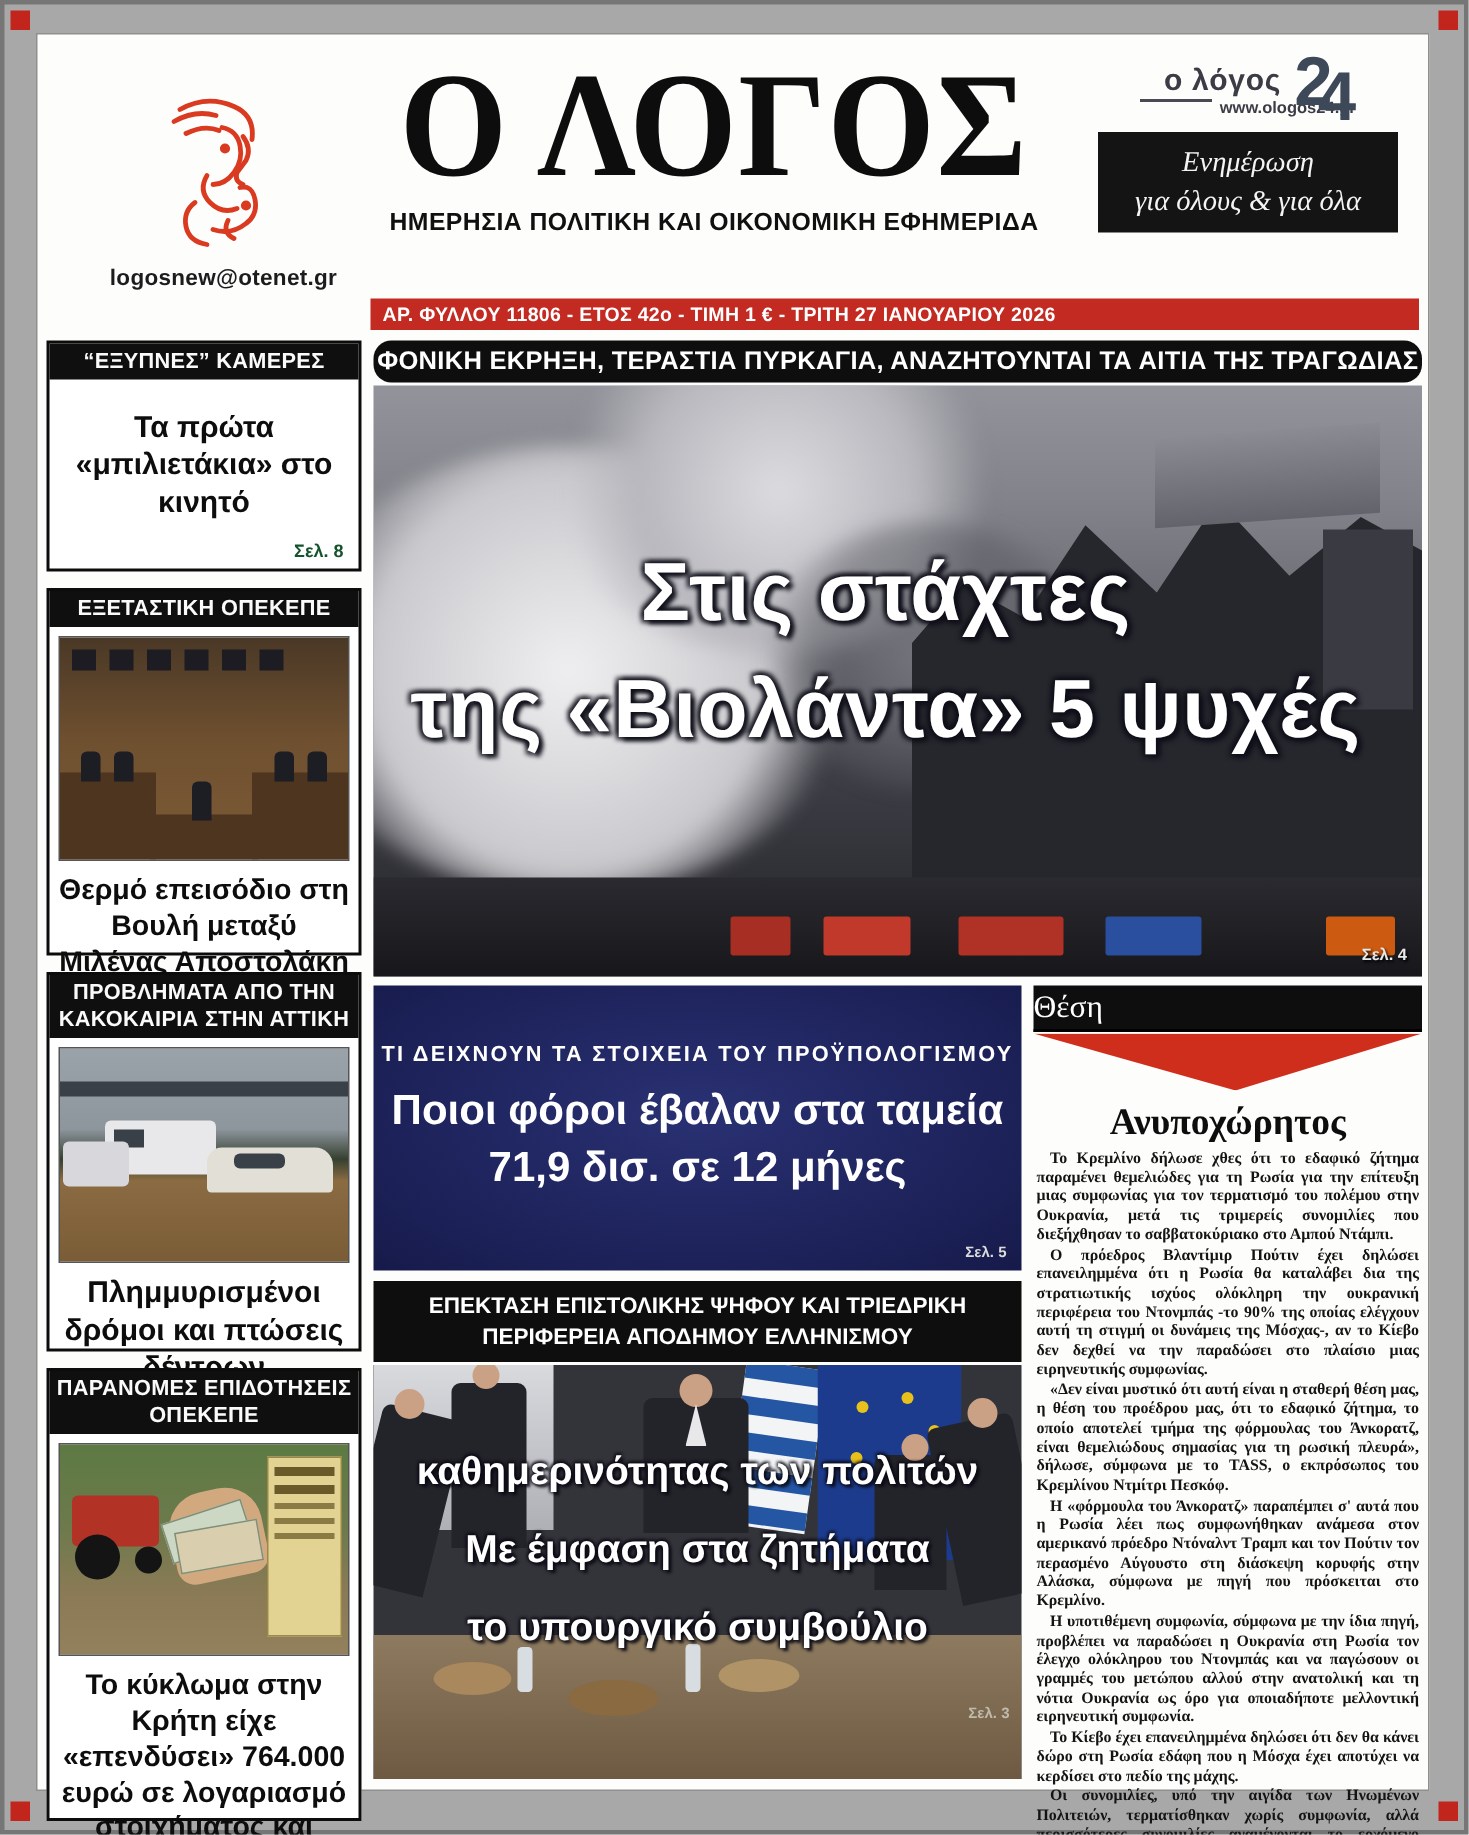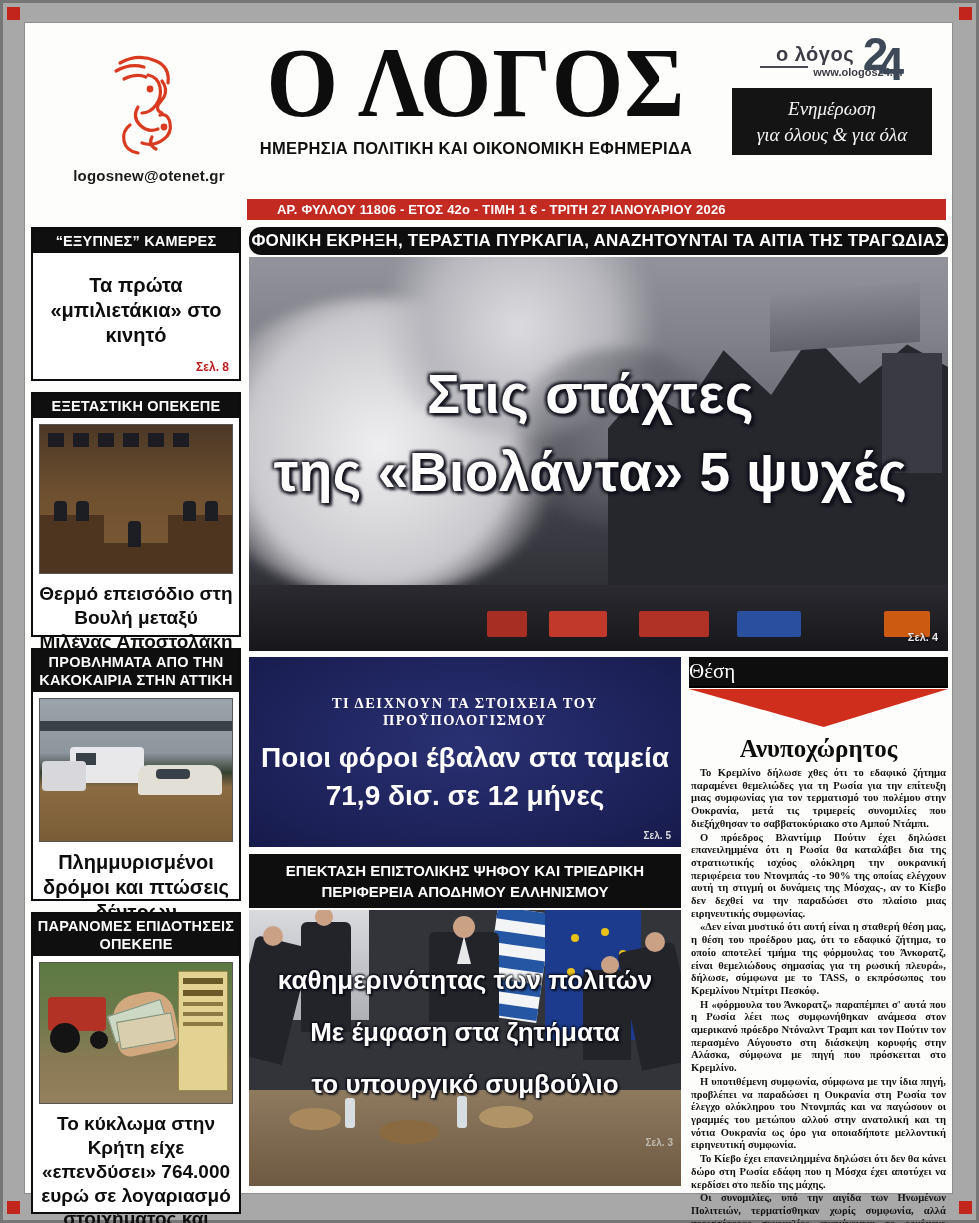--- a/index.html
+++ b/index.html
@@ -8,77 +8,77 @@
   .scan-frame{position:absolute;inset:0;background:#a8a8a8;border:3px solid #767676;box-sizing:border-box;}
   .corner-mark{position:absolute;width:13px;height:13px;background:#c1251c;}
   .corner-tl{top:4px;left:4px}.corner-tr{top:4px;right:4px}
   .corner-bl{bottom:6px;left:4px}.corner-br{bottom:6px;right:4px}
 
   .page{position:absolute;left:24px;top:22px;width:929px;height:1172px;background:#fdfdfb;
         border:1px solid #8f8f8f;box-sizing:border-box;padding:8px 6px 0 6px;}
 
   
   .masthead{position:relative;height:168px;}
-  .m-left{position:absolute;left:28px;top:14px;width:180px;text-align:center;}
+  .m-left{position:absolute;left:28px;top:24px;width:180px;text-align:center;}
   .logo-illustration{display:block;margin:0 auto;}
   .email{font-size:15px;font-weight:bold;color:#1c1c1c;margin-top:4px;letter-spacing:.2px;}
   .m-center{position:absolute;left:210px;top:0;width:470px;text-align:center;}
   .paper-title{font-family:"Liberation Serif",serif;font-weight:bold;font-size:92px;line-height:1.0;
                color:#0d0d0d;letter-spacing:1px;transform:scaleY(1.08);margin-top:6px;}
   .paper-subtitle{font-size:16.5px;font-weight:bold;color:#101010;margin-top:10px;letter-spacing:.3px;}
   .m-right{position:absolute;right:14px;top:12px;width:200px;text-align:center;}
   .weblogo-row{position:relative;display:inline-block;padding-right:34px;}
   .weblogo-name{font-size:20px;font-weight:bold;color:#3c3c46;letter-spacing:.5px;}
   .weblogo-24{position:absolute;right:-6px;top:-12px;font-size:46px;font-weight:bold;color:#3d4859;
               letter-spacing:-10px;line-height:1;font-family:"Liberation Sans",sans-serif;}
   .weblogo-24 .d4{position:relative;top:10px;}
   .weblogo-urlrow{display:flex;justify-content:center;gap:5px;margin-top:0px;}
   .weblogo-dash{width:48px;height:2px;background:#4a4a52;}
   .weblogo-url{font-size:11px;font-weight:bold;color:#3c3c46;}
   .tagline-box{margin-top:10px;background:#141414;color:#f4f4f4;padding:8px 6px;
                font-family:"Liberation Serif",serif;font-style:italic;font-size:19px;line-height:1.35;}
 
   
   .issue-bar{margin-left:216px;height:21px;background:#c22a22;color:#fff;font-size:13px;font-weight:bold;
-             display:flex;align-items:center;padding-left:30px;letter-spacing:.2px;}
+             display:flex;align-items:center;padding-left:8px;letter-spacing:.2px;}
 
   
   .content-row{display:flex;gap:8px;margin-top:7px;}
   .sidebar{width:210px;display:flex;flex-direction:column;gap:11px;flex:none;}
   .main-col{width:699px;flex:none;}
 
   
   .sbox{border:2px solid #0c0c0c;background:#fff;box-sizing:border-box;display:flex;flex-direction:column;}
   .sbox-header{background:#0f0f0f;color:#fafafa;font-size:14.5px;font-weight:bold;text-align:center;
                padding:3px 4px;line-height:1.25;letter-spacing:.2px;flex:none;}
   .sbox-photo{margin:6px 6px 0 6px;border:1px solid #555;position:relative;overflow:hidden;flex:none;}
   .sbox-headline{font-size:20px;font-weight:bold;color:#0d0d0d;text-align:center;line-height:1.25;
                  padding:8px 6px 0 6px;flex:1;display:flex;flex-direction:column;justify-content:center;}
-  .page-ref{font-size:12px;font-weight:bold;color:#b91c1c;text-align:right;padding:0 10px 5px 0;flex:none;}
+  .page-ref{font-size:12px;font-weight:bold;color:#14532d;text-align:right;padding:0 10px 5px 0;flex:none;}
 
   
   .hero-kicker-bar{background:#0e0e0e;color:#fff;font-size:17px;font-weight:bold;text-align:center;
                    padding:4px 2px;letter-spacing:.2px;border-radius:12px;}
   .hero-photo{position:relative;height:394px;margin-top:2px;overflow:hidden;
       background:linear-gradient(180deg,#93939b 0%,#82828a 20%,#6a6a72 40%,#3e3e46 65%,#232329 100%);}
   .hero-headline{position:absolute;left:0;right:16px;top:98px;text-align:center;color:#fff;font-weight:bold;
       font-size:55px;line-height:1.42;letter-spacing:.5px;
       text-shadow:3px 3px 3px rgba(15,15,25,.95),-2px -2px 3px rgba(15,15,25,.8),
                   2px -2px 3px rgba(15,15,25,.8),-2px 2px 3px rgba(15,15,25,.8);}
   .hero-ref{position:absolute;right:10px;bottom:8px;color:#e8e8e8;font-size:11px;font-weight:bold;
             text-shadow:1px 1px 2px #000;}
 
   
   .lower-row{display:flex;gap:8px;margin-top:6px;}
   .left-sub{width:432px;flex:none;}
   .right-sub{width:259px;flex:none;}
 
   .navy-box{height:190px;background:radial-gradient(ellipse at 50% 45%,#2a3173 0%,#1c2158 70%,#161a4a 100%);
             position:relative;color:#fff;text-align:center;box-sizing:border-box;padding-top:38px;}
-  .navy-kicker{font-size:14.5px;font-weight:bold;letter-spacing:1.5px;font-family:Liberation Serif, serif;}
+  .navy-kicker{font-size:14.5px;font-weight:bold;letter-spacing:1.5px;}
   .navy-headline{font-size:28px;font-weight:bold;line-height:1.35;margin-top:10px;}
   .navy-ref{position:absolute;right:10px;bottom:6px;font-size:10px;font-weight:bold;color:#dcdcdc;}
 
   .cabinet-kicker-bar{background:#0e0e0e;color:#fff;font-size:15px;font-weight:bold;text-align:center;
                       padding:6px 26px;line-height:1.4;margin-top:7px;}
   .cabinet-photo{position:relative;height:276px;margin-top:2px;overflow:hidden;background:#33333a;}
   .cabinet-caption{position:absolute;left:0;right:0;top:44px;text-align:center;color:#fff;font-weight:bold;
       font-size:26px;line-height:2.0;
       text-shadow:2px 2px 2px rgba(10,10,20,.9),-1px -1px 2px rgba(10,10,20,.7),
                   1px -1px 2px rgba(10,10,20,.7),-1px 1px 2px rgba(10,10,20,.7);}

